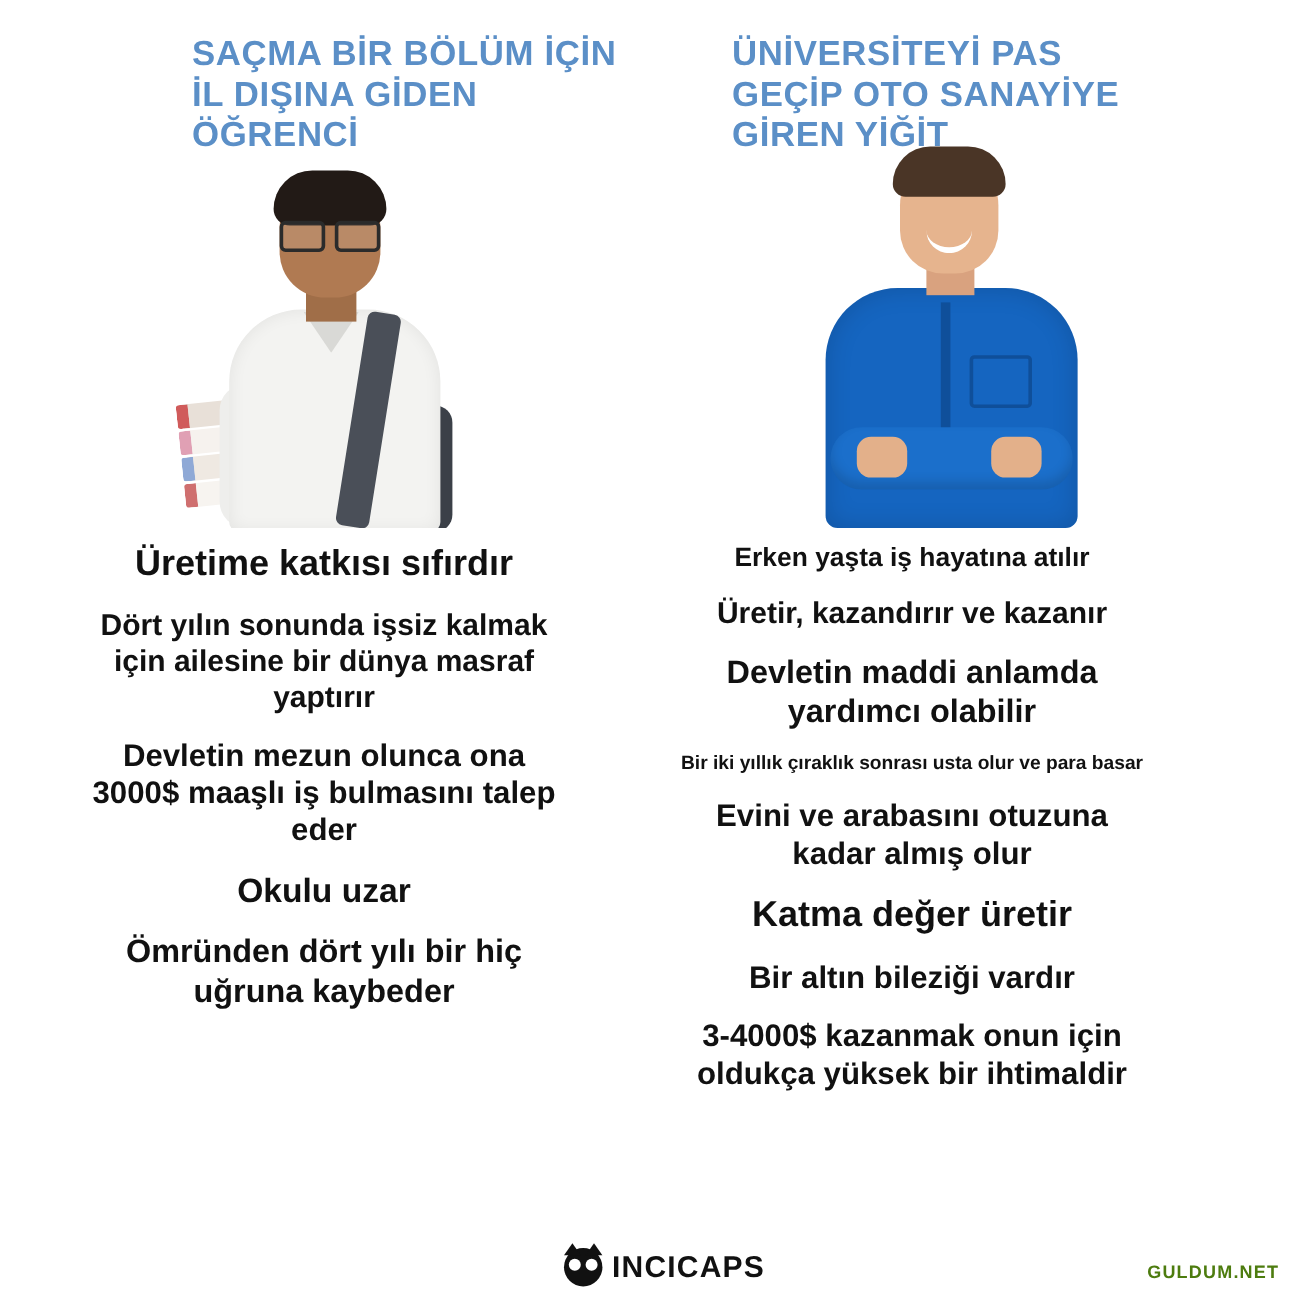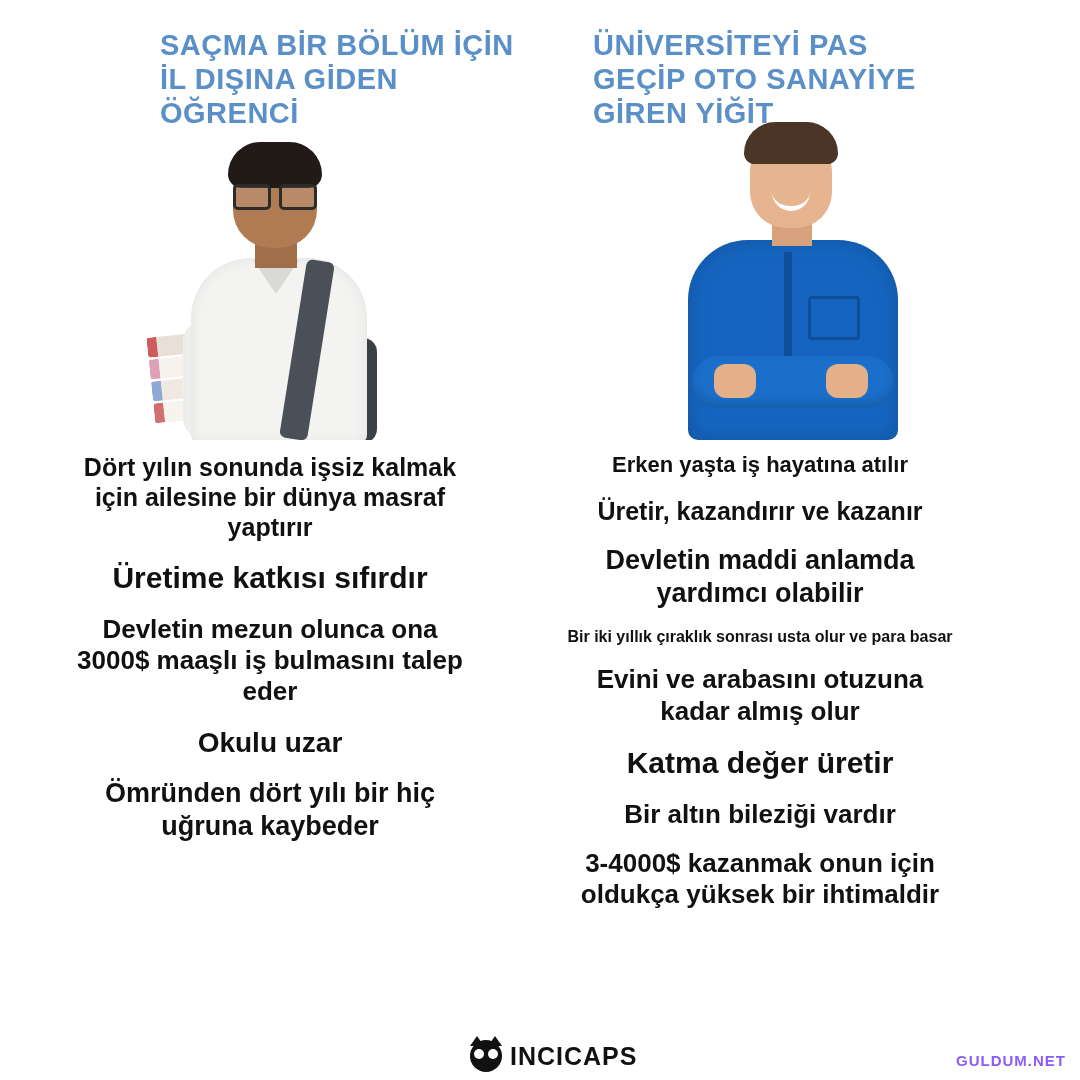--- a/index.html
+++ b/index.html
@@ -29,21 +29,21 @@
     letter-spacing: 0.5px;
     color: #5b8fc7;
     text-transform: uppercase;
   }
   .heading.left {
     left: 160px;
     top: 28px;
     width: 360px;
   }
   .heading.right {
-    left: 593px;
+    left: 610px;
     top: 28px;
     width: 370px;
   }
 
   
   .photo {
     position: absolute;
     overflow: hidden;
   }
   .photo.left {
@@ -324,21 +324,21 @@
     color: #111111;
     text-align: center;
   }
   .watermark {
     position: absolute;
     right: 14px;
     top: 1052px;
     font-size: 15px;
     font-weight: bold;
     letter-spacing: 1px;
-    color: #8b5cf6;
+    color: #4d7c0f;
     margin-left: 48px;
   }
 </style>
 </head>
 <body>
 
 <div class="meme">
 
   <div class="heading left">SAÇMA BİR BÖLÜM İÇİN İL DIŞINA GİDEN ÖĞRENCİ</div>
   <div class="heading right">ÜNİVERSİTEYİ PAS GEÇİP OTO SANAYİYE GİREN YİĞİT</div>
@@ -368,22 +368,22 @@
     <div class="mech-arms"></div>
     <div class="mech-hand l"></div>
     <div class="mech-hand r"></div>
     <div class="mech-neck"></div>
     <div class="mech-head"></div>
     <div class="mech-hair"></div>
     <div class="mech-smile"></div>
   </div>
 
   <div class="list left">
+    <p class="item" style="font-size:30px">Üretime katkısı sıfırdır</p>
     <p class="item" style="font-size:25px">Dört yılın sonunda işsiz kalmak için ailesine bir dünya masraf yaptırır</p>
-    <p class="item" style="font-size:30px">Üretime katkısı sıfırdır</p>
     <p class="item" style="font-size:26px">Devletin mezun olunca ona 3000$ maaşlı iş bulmasını talep eder</p>
     <p class="item" style="font-size:28px">Okulu uzar</p>
     <p class="item" style="font-size:27px">Ömründen dört yılı bir hiç uğruna kaybeder</p>
   </div>
 
   <div class="list right">
     <p class="item" style="font-size:22px">Erken yaşta iş hayatına atılır</p>
     <p class="item" style="font-size:25px">Üretir, kazandırır ve kazanır</p>
     <p class="item" style="font-size:27px">Devletin maddi anlamda yardımcı olabilir</p>
     <p class="item" style="font-size:16px">Bir iki yıllık çıraklık sonrası usta olur ve para basar</p>

